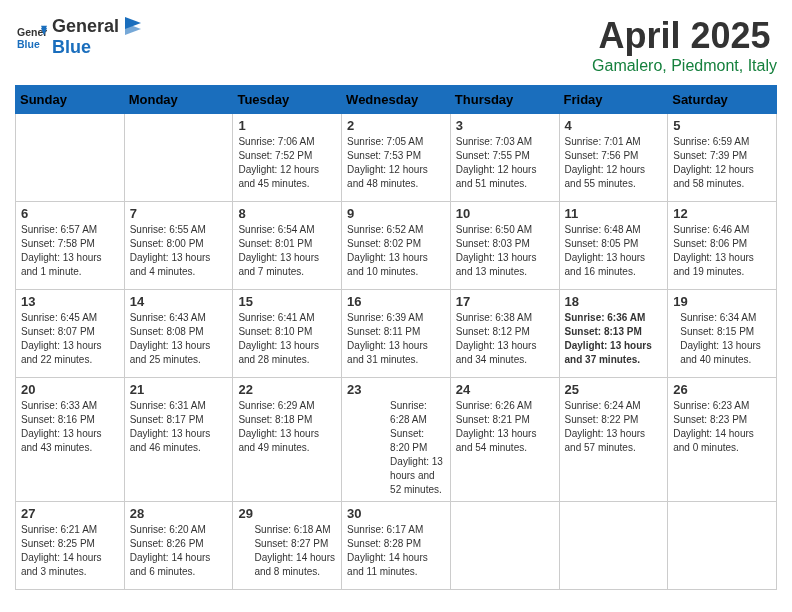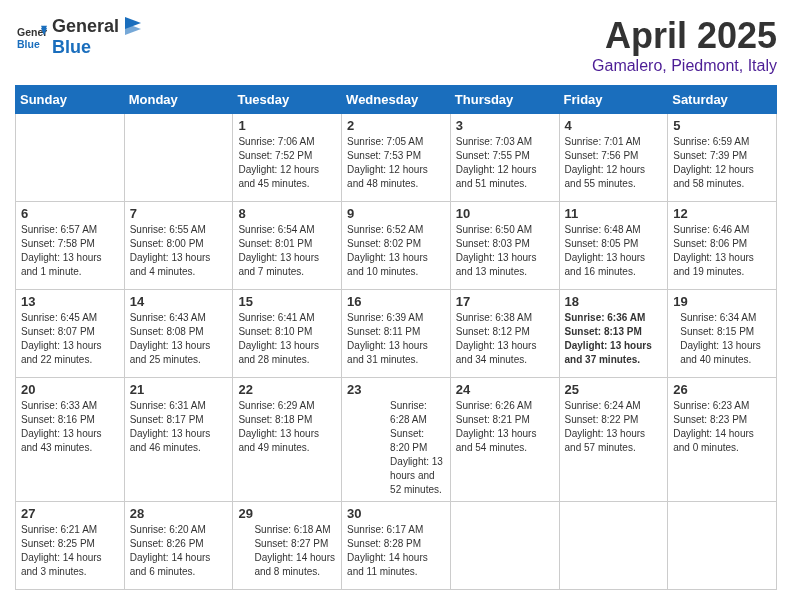--- a/index.html
+++ b/index.html
@@ -19,39 +19,39 @@
     .logo {
       display: flex;
       align-items: center;
     }
     .logo-icon {
       width: 30px;
       height: 30px;
       margin-left: 2px;
     }
     .title-section {
-      text-align: right;
+      text-align: center;
     }
     .calendar-title {
       font-size: 36px;
       font-weight: bold;
       color: #333;
     }
     .calendar-subtitle {
       font-size: 16px;
-      color: #4c1d95;
+      color: #15803d;
     }
     .calendar-table {
       width: 100%;
       border-collapse: collapse;
       border: 1px solid #ccc;
     }
     .calendar-table th {
       background-color: #1a6ebd;
-      color: #ffffff;
+      color: #000000;
       font-size: 13px;
       font-weight: bold;
       padding: 6px 4px;
       text-align: left;
       border: 1px solid #1a6ebd;
     }
     .calendar-table td {
       vertical-align: top;
       padding: 4px 5px;
       border: 1px solid #ccc;

